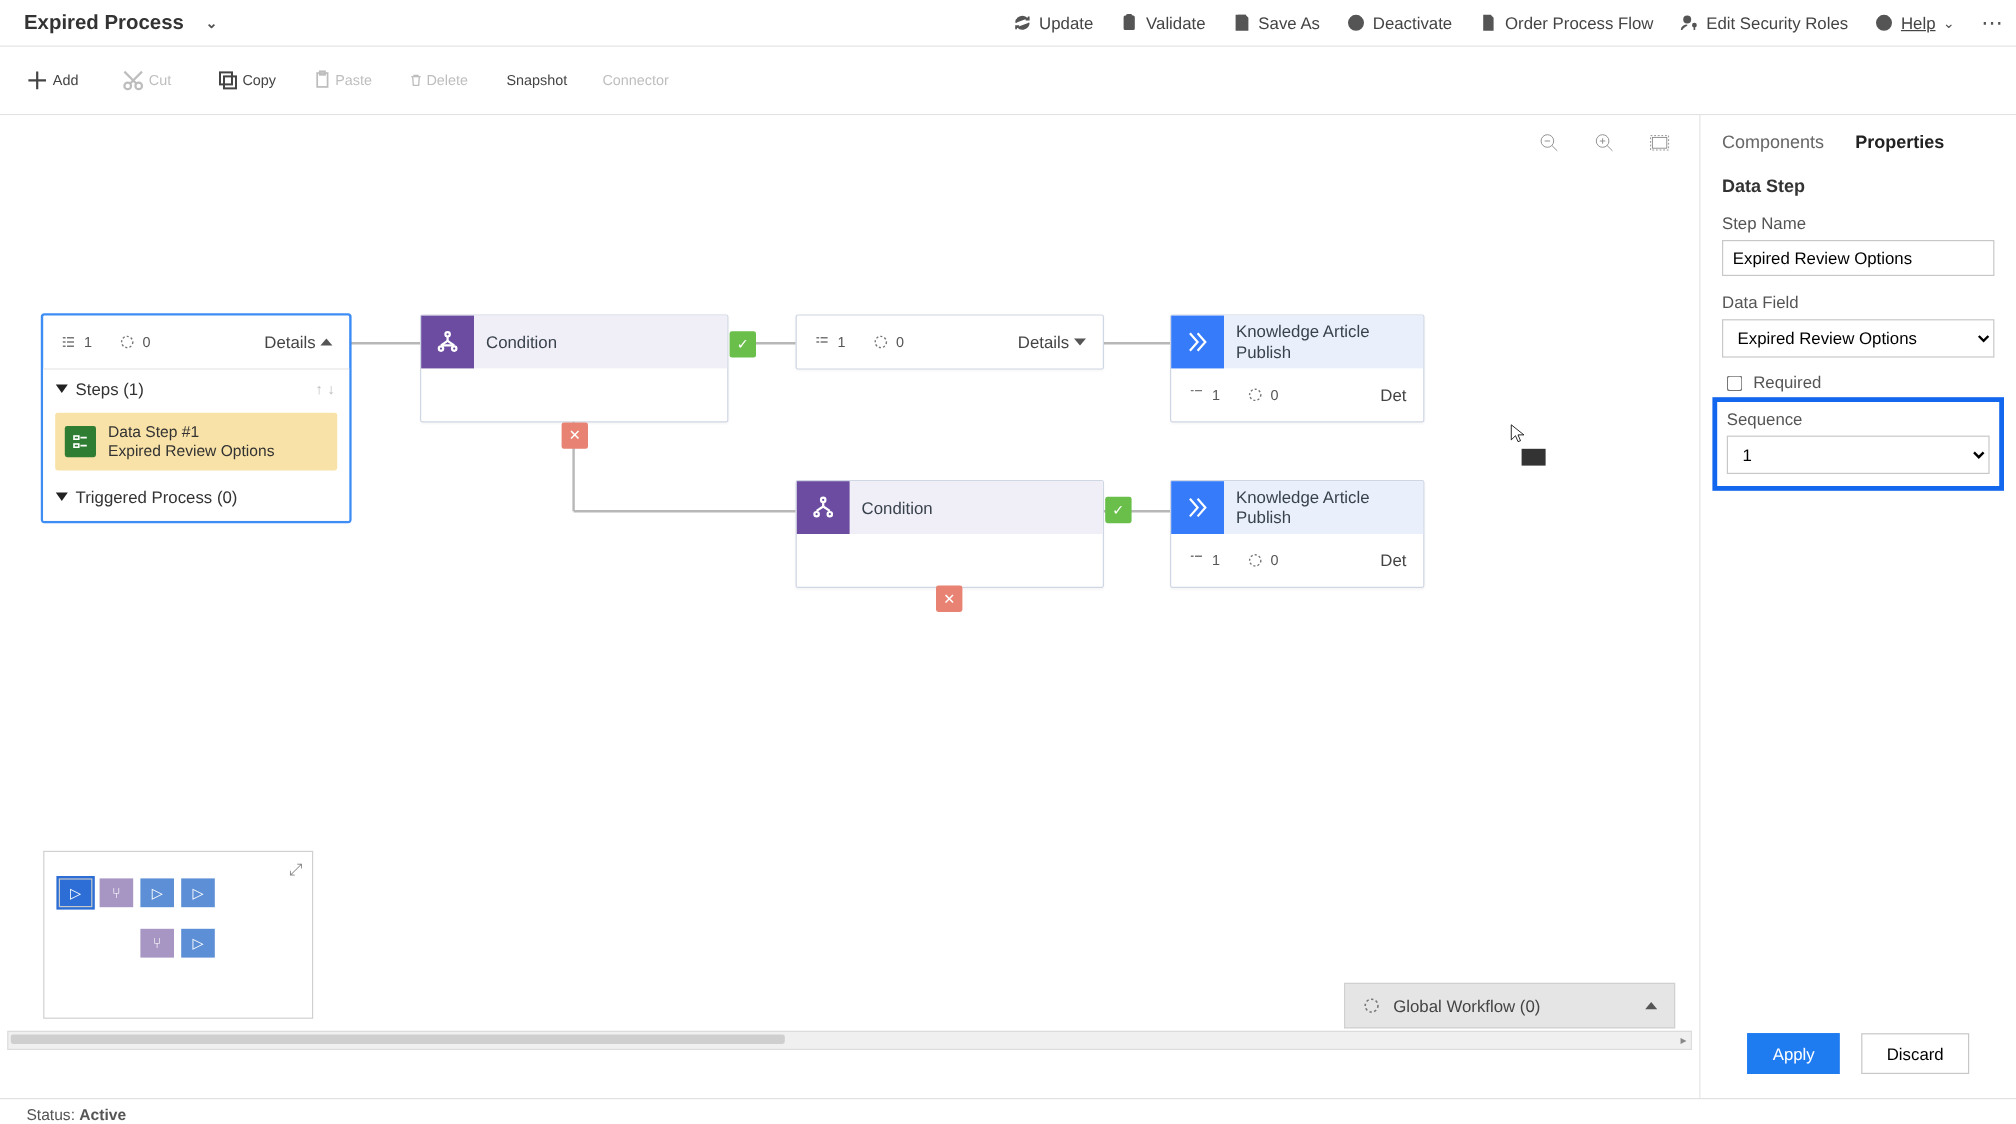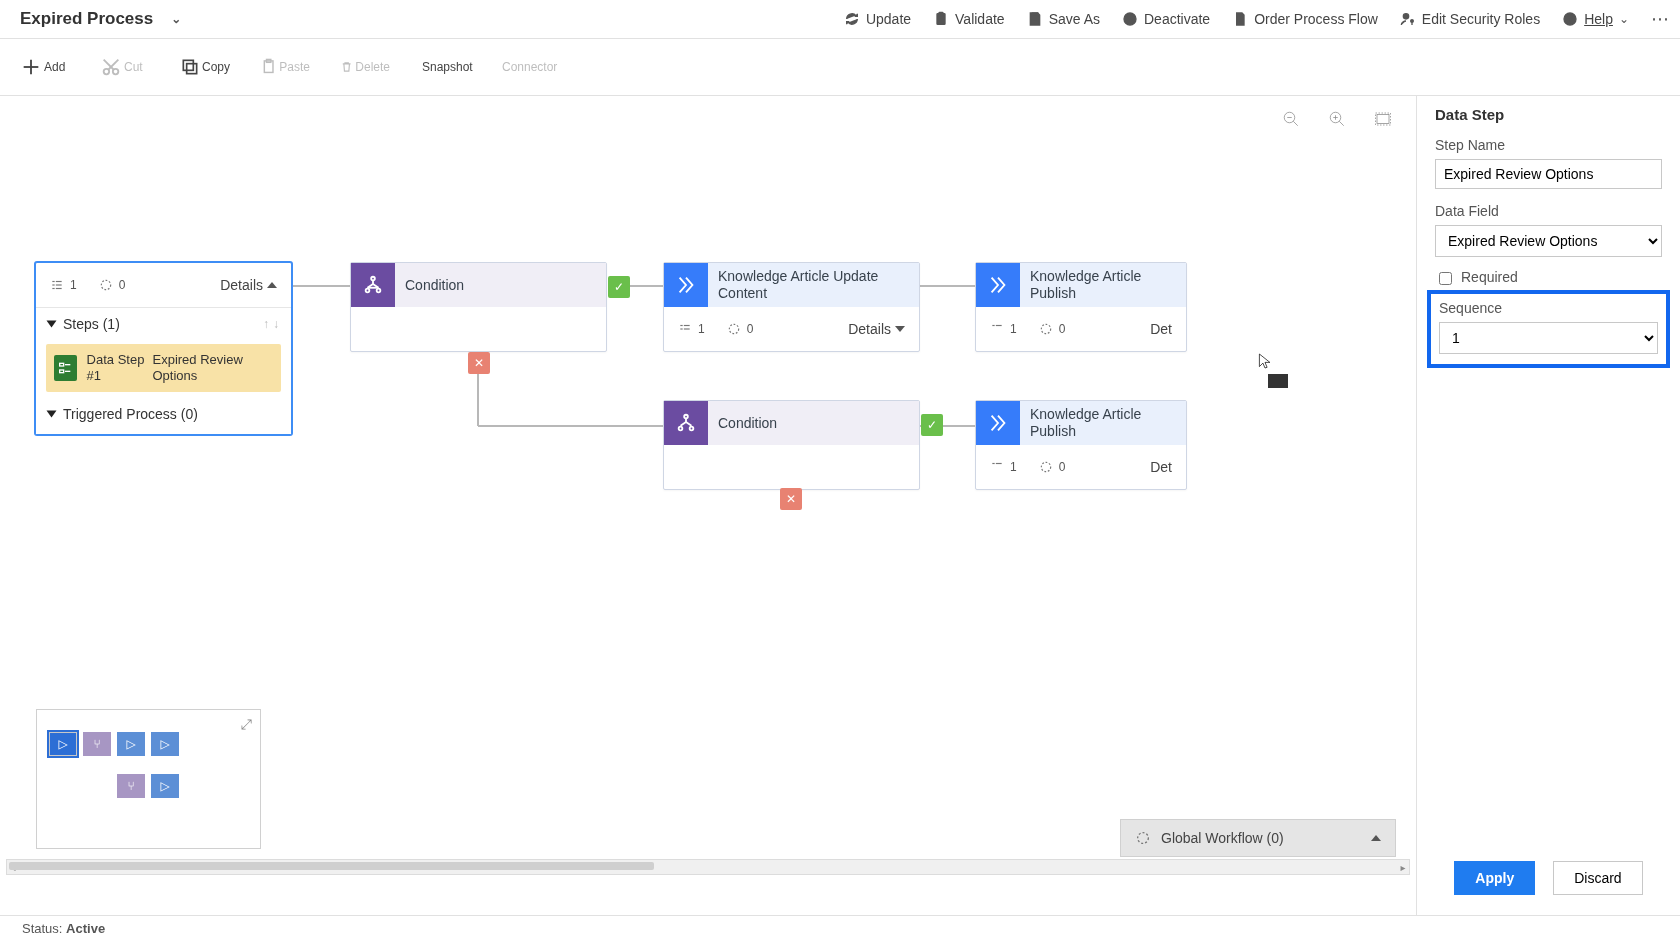--- a/index.html
+++ b/index.html
@@ -73,37 +73,37 @@
   .branch-sq.green{background:var(--green);}
   .branch-sq.red{background:var(--red);}
   
   .steps-panel{background:#fff;border-top:1px solid #e6e6e6;}
   .steps-hdr{display:flex;align-items:center;justify-content:space-between;padding:8px 12px;font-size:14px;}
   .steps-hdr-left{display:flex;align-items:center;gap:8px;}
   .tri{width:0;height:0;border-left:7px solid #222;border-top:5px solid transparent;border-bottom:5px solid transparent;transform:rotate(90deg);}
   .step-item{display:flex;align-items:center;gap:10px;margin:4px 10px;padding:8px 8px;border-radius:2px;cursor:pointer;}
   .step-item.selected{background:var(--sel-bg);}
   .step-ico{width:26px;height:26px;background:#2E7D32;border-radius:2px;display:flex;align-items:center;justify-content:center;}
-  .step-text{display:flex;flex-direction:row;font-size:13px;line-height:16px;}
+  .step-text{display:flex;flex-direction:column;font-size:13px;line-height:16px;}
   .trig-row{display:flex;align-items:center;gap:8px;padding:10px 12px 12px;font-size:14px;}
   
   .panel{width:263px;background:var(--panel-bg);border-left:1px solid var(--border);display:flex;flex-direction:column;}
   .panel-tabs{display:flex;gap:26px;padding:14px 18px 10px;font-size:15px;}
   .ptab{color:#666;cursor:pointer;}
   .ptab.active{color:#222;font-weight:600;}
   .panel-body{flex:1;padding:4px 18px;overflow:auto;}
   .sec-title{font-weight:600;margin:6px 0 14px;font-size:15px;}
   .lbl{font-size:14px;color:#555;margin:6px 0 6px;}
   .txt-input,.sel{width:100%;box-sizing:border-box;border:1px solid #c8c8c8;padding:6px 8px;font-size:14px;font-family:inherit;background:#fff;}
   .sel{appearance:auto;}
   .chk-row{display:flex;gap:6px;margin:12px 0 2px;font-size:14px;color:#555;}
   .highlight-box{border:4px solid var(--highlight);padding:6px 8px 10px;margin:2px -8px 0;}
   .panel-foot{display:flex;justify-content:center;gap:18px;padding:14px 0 20px;}
   .btn{padding:8px 20px;font-size:14px;border:1px solid #c8c8c8;background:#fff;cursor:pointer;}
-  .btn.primary{background:#1F7CF0;border-color:#1F7CF0;color:#fff;font-weight:bold;}
+  .btn.primary{background:#1F7CF0;border-color:#1F7CF0;color:#fff;}
   
   .minimap{position:absolute;left:36px;bottom:66px;width:225px;height:140px;border:1px solid #d0d0d0;background:#fff;padding:22px 12px 12px;box-sizing:border-box;}
   .mm-row{display:flex;gap:6px;margin-bottom:18px;}
   .mm-node{width:28px;height:24px;display:flex;align-items:center;justify-content:center;color:#fff;font-size:12px;}
   .mm-node.blue{background:#5C8FD6;}
   .mm-node.blue.sel{background:#2C6ED5;box-shadow:0 0 0 2px #2C6ED5;}
   .mm-node.purple{background:#A796C3;}
   .mm-expand{position:absolute;top:6px;right:8px;cursor:pointer;color:#888;}
   
   .gw-bar{position:absolute;right:20px;bottom:58px;width:246px;height:36px;border:1px solid #d0d0d0;background:#e5e5e5;display:flex;align-items:center;justify-content:space-between;padding:0 14px;font-size:14px;color:#444;}
@@ -366,28 +366,20 @@
               </svg>
           </div>
           <div class="st-title">Condition</div>
         </div>
         <div class="st-body blank"></div>
       </div>
       <div class="branch-sq green" style="left:608px;top:180px;">✓</div>
       <div class="branch-sq red" style="left:468px;top:256px;">✕</div>
 
       <div class="stage" style="left:663px;top:166px;">
-        <div class="st-head">
-          <div class="st-iconbox">
-            <svg width="22" height="22" viewBox="0 0 24 24" fill="none" stroke="#fff" stroke-width="2">
-                <path d="M5 4l7 8-7 8M12 4l7 8-7 8"></path>
-              </svg>
-          </div>
-          <div class="st-title">Knowledge Article Update Content</div>
-        </div>
         <div class="st-body">
           <div style="display:flex;gap:22px;">
             <div class="mini-stat">
                 <svg width="14" height="14" viewBox="0 0 24 24" stroke="#777" fill="none" stroke-width="2">
                   <line x1="4" y1="6" x2="8" y2="6"></line>
                   <line x1="4" y1="12" x2="8" y2="12"></line>
                   <line x1="10" y1="6" x2="20" y2="6"></line>
                   <line x1="10" y1="12" x2="20" y2="12"></line>
                 </svg>
                 <span>1</span>
@@ -513,20 +505,24 @@
     </div>
 
     <div class="hscroll">
       <div class="arrow left">◂</div>
       <div class="thumb"></div>
       <div class="arrow right">▸</div>
     </div>
   </div>
 
   <div class="panel">
+    <div class="panel-tabs">
+      <div class="ptab">Components</div>
+      <div class="ptab active">Properties</div>
+    </div>
     <div class="panel-body">
       <div class="sec-title">Data Step</div>
 
       <div class="lbl">Step Name</div>
       <input class="txt-input" value="Expired Review Options" style="">
 
       <div class="lbl" style="margin-top:14px;">Data Field</div>
       <select class="sel">
         <option>Expired Review Options</option>
       </select>

